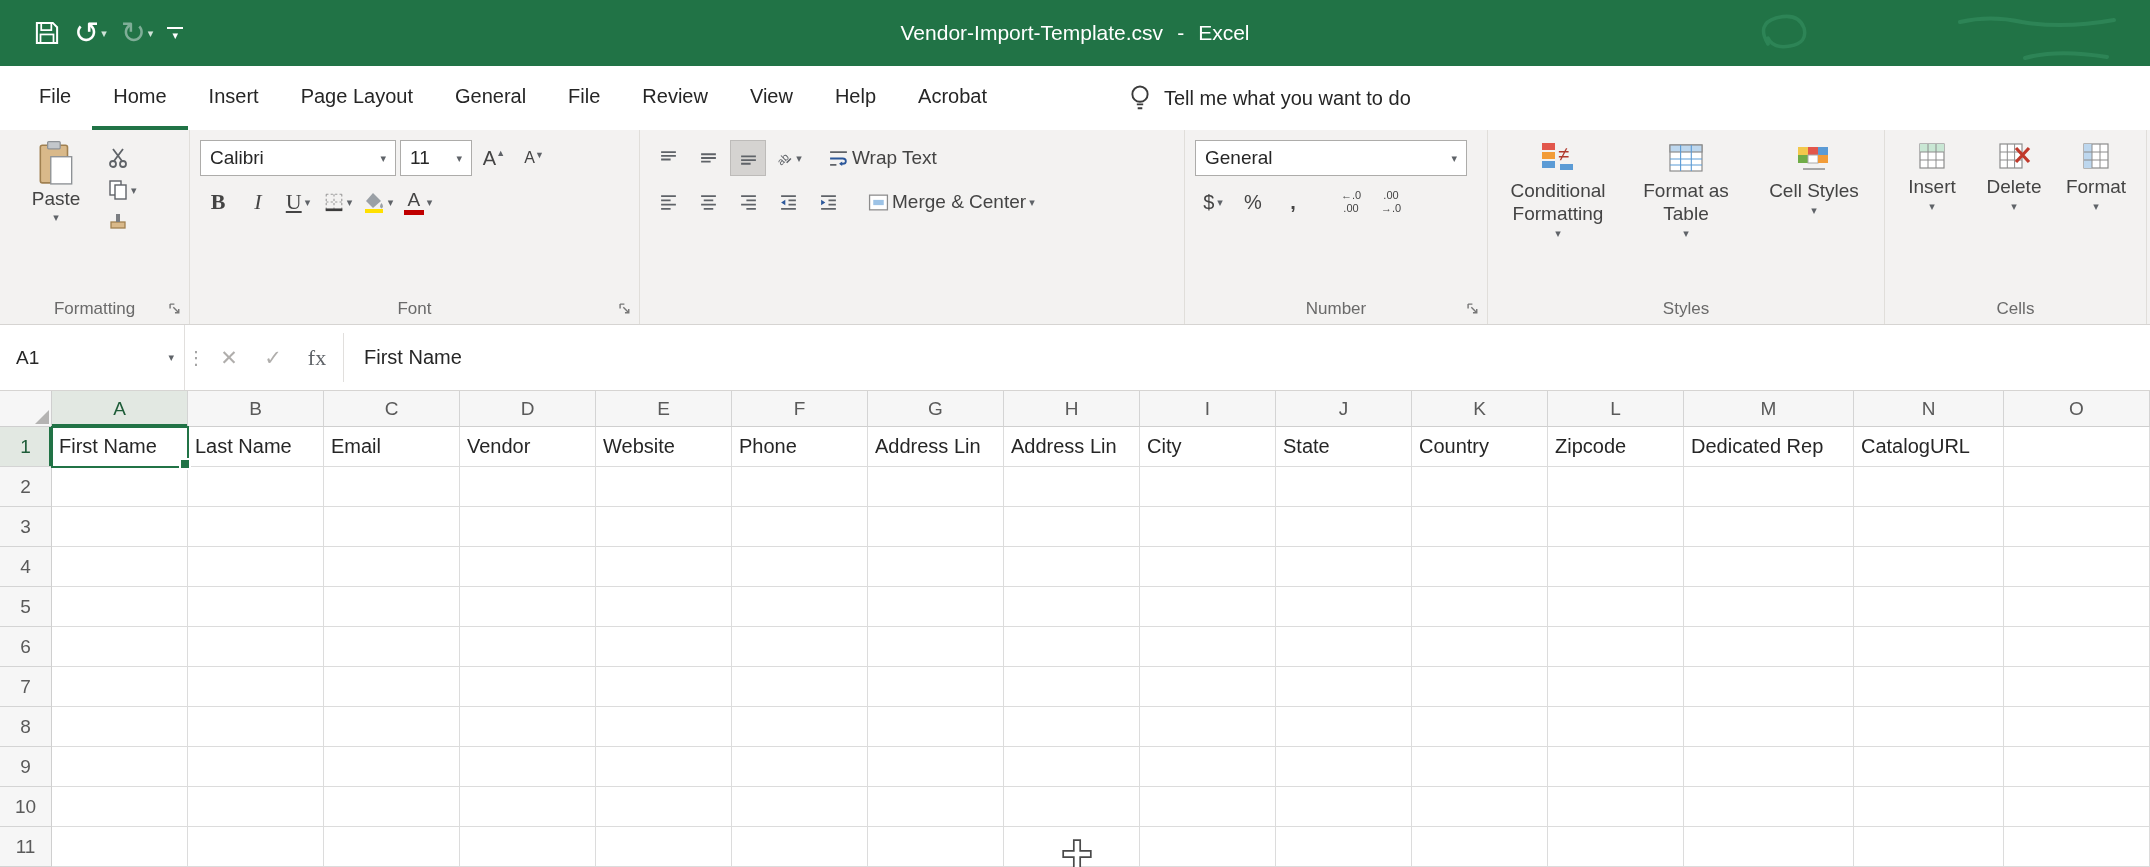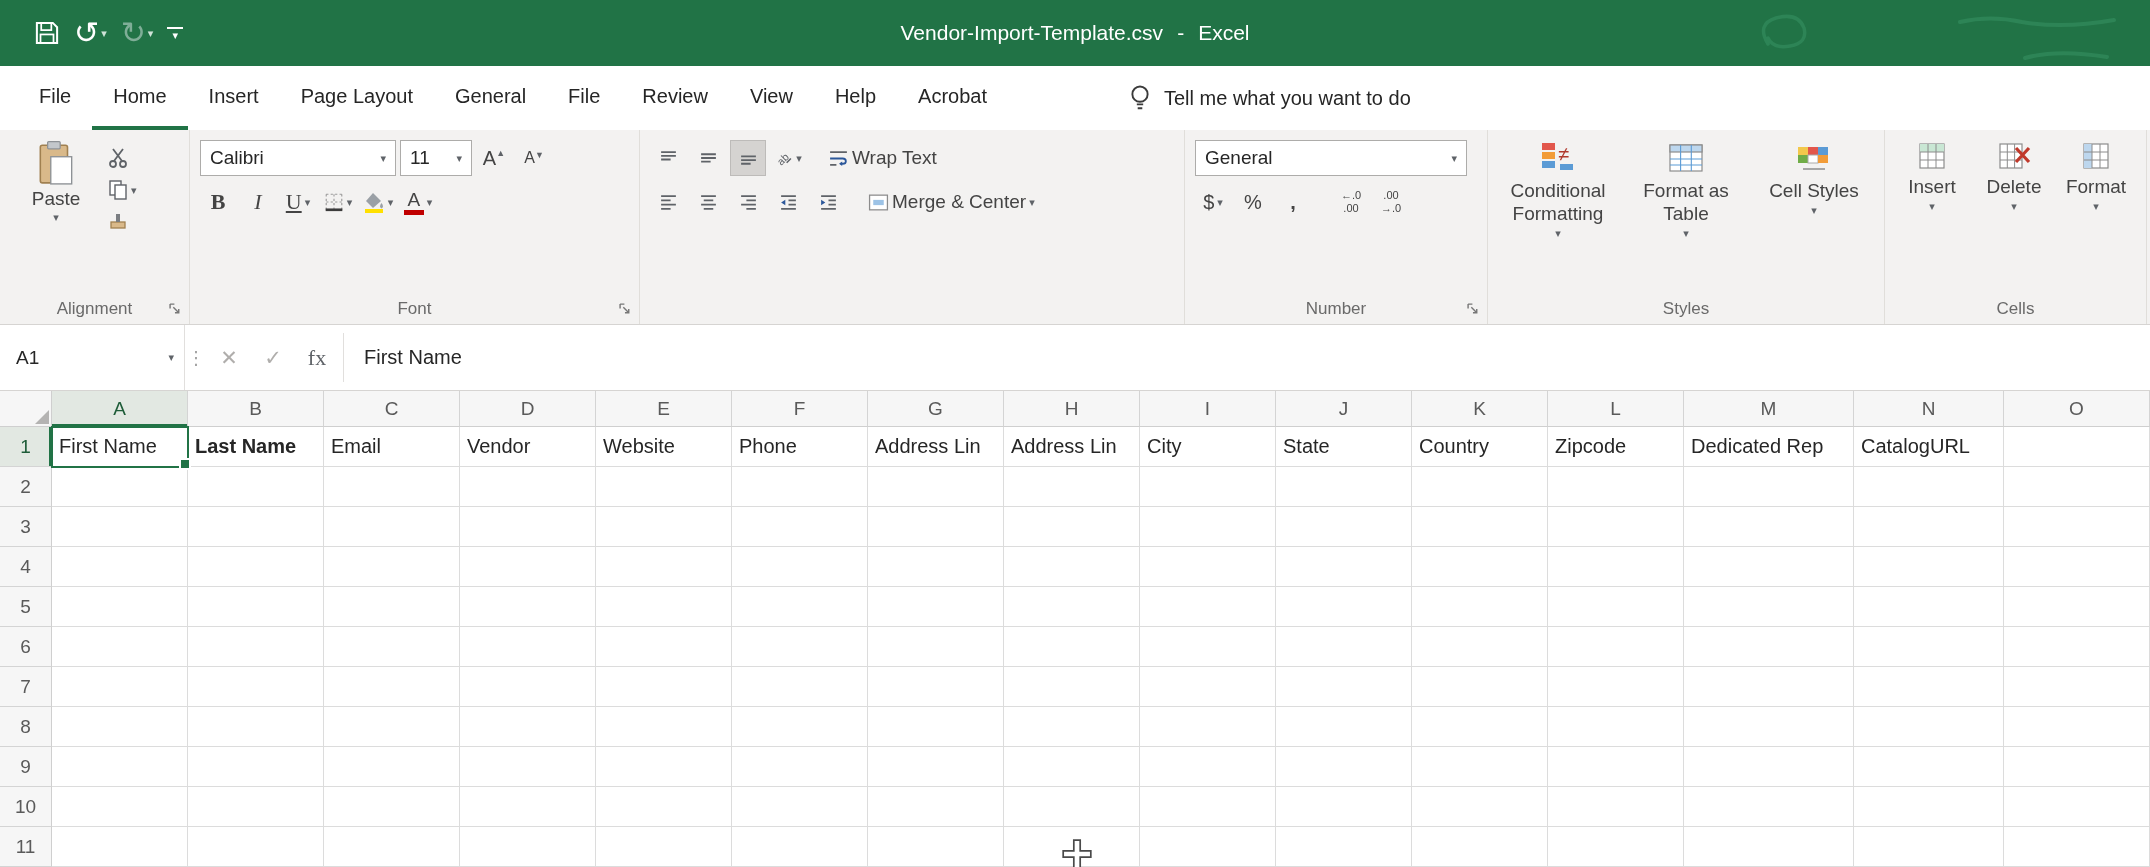--- a/index.html
+++ b/index.html
@@ -185,21 +185,21 @@
           </div>
           <div class="sbtn">
             <svg width="20" height="22" viewBox="0 0 20 22">
               <rect x="3" y="11" width="14" height="6" fill="#d9b98a" stroke="#a08050" stroke-width="1.3"></rect>
               <rect x="8" y="3" width="4" height="8" fill="#7a7e82"></rect>
             </svg>
           </div>
         </div>
       </div>
       <div class="glabel">
-        <span>Alignment</span>
+        <span>Formatting</span>
         <svg class="launcher" width="13" height="13" viewBox="0 0 12 12">
           <path d="M1 1 h4 M1 1 v4" stroke="#777" stroke-width="1.3" fill="none"></path>
           <path d="M4 4 l5 5 M9 5.5 V9 H5.5" stroke="#777" stroke-width="1.3" fill="none"></path>
         </svg>
       </div>
     </div>
 
     <div class="group g-font">
       <div class="gc">
         <div class="rrow">
@@ -493,21 +493,21 @@
         <div class="colh" style="width: 136px;">L</div>
         <div class="colh" style="width: 170px;">M</div>
         <div class="colh" style="width: 150px;">N</div>
         <div class="colh" style="width: 146px;">O</div>
       </div>
     <div>
 
     <div class="grow">
           <div class="rowh selv">1</div>
           <div class="cell selcell" style="width: 136px;">First Name</div>
-          <div class="cell" style="width: 136px; font-weight: bold;">Last Name</div>
+          <div class="cell" style="width: 136px;">Last Name</div>
           <div class="cell" style="width: 136px;">Email</div>
           <div class="cell" style="width: 136px;">Vendor</div>
           <div class="cell" style="width: 136px;">Website</div>
           <div class="cell" style="width: 136px;">Phone</div>
           <div class="cell" style="width: 136px;">Address Lin</div>
           <div class="cell" style="width: 136px;">Address Lin</div>
           <div class="cell" style="width: 136px;">City</div>
           <div class="cell" style="width: 136px;">State</div>
           <div class="cell" style="width: 136px;">Country</div>
           <div class="cell" style="width: 136px;">Zipcode</div>

